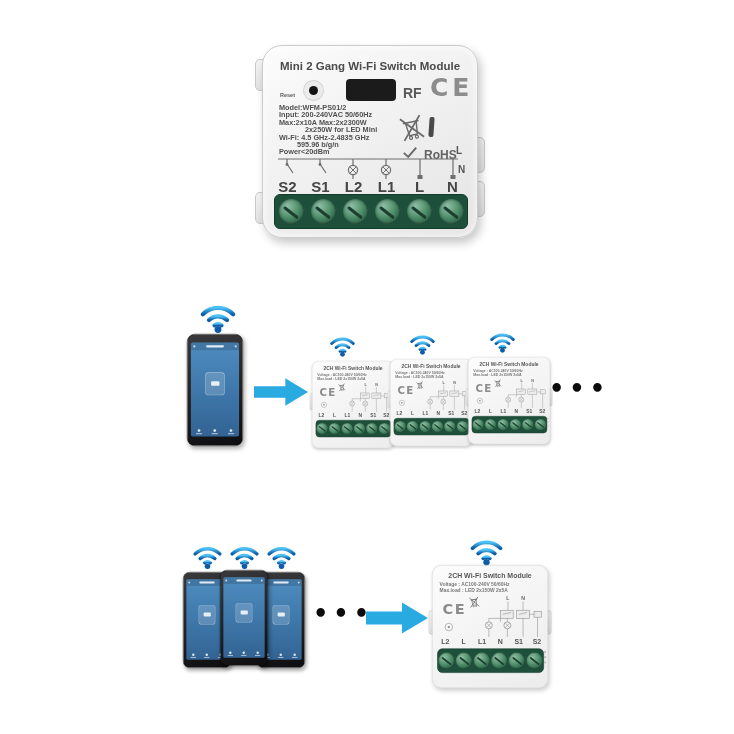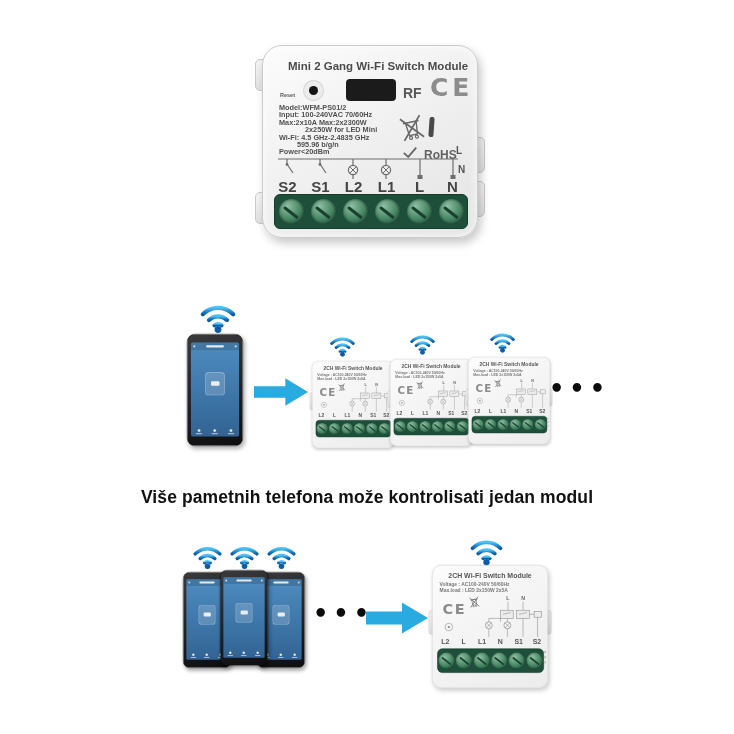--- a/index.html
+++ b/index.html
@@ -13,21 +13,21 @@
   .wifi svg{width:100%;height:auto;display:block;}
 
   
   .device{position:absolute;left:262px;top:45px;width:216px;height:193px;}
   .ear{position:absolute;background:linear-gradient(#f5f5f5,#e1e1e1);border:1px solid #c9c9c9;border-radius:5px;}
   .device .ear.tl{left:-7px;top:14px;width:13px;height:30px;}
   .device .ear.bl{left:-7px;bottom:14px;width:13px;height:30px;}
   .device .ear.r1{right:-7px;top:92px;width:12px;height:34px;}
   .device .ear.r2{right:-7px;top:136px;width:12px;height:34px;}
   .device-body{position:absolute;inset:0;background:linear-gradient(150deg,#fcfcfc,#ebebeb 70%,#e4e4e4);border:1px solid #cbcbcb;border-radius:20px;box-shadow:3px 5px 10px rgba(0,0,0,.22), inset 0 0 8px rgba(255,255,255,.9);}
-  .d-title{position:absolute;top:15px;left:0;width:100%;text-align:center;font-size:11.5px;font-weight:bold;color:#4b4b4b;padding-left:8px;}
+  .d-title{position:absolute;top:15px;left:0;width:100%;text-align:center;font-size:11.5px;font-weight:bold;color:#4b4b4b;}
   .d-reset-label{position:absolute;left:18px;top:47px;font-size:5.5px;font-weight:bold;color:#5a5a5a;}
   .d-reset-btn{position:absolute;left:47px;top:41px;width:9px;height:9px;border-radius:50%;background:#141414;box-shadow:0 0 0 5px #ececec,0 0 0 6px #d4d4d4;}
   .d-qr{position:absolute;left:84px;top:34px;width:50px;height:22px;background:#1b1b1b;border-radius:4px;}
   .d-rf{position:absolute;left:141px;top:40px;font-size:14px;font-weight:bold;color:#585858;}
   .ce-mark{font-weight:600;color:#8c8c8c;letter-spacing:4px;font-family:"DejaVu Sans",sans-serif;}
   .d-ce{position:absolute;left:168px;top:28px;font-size:25px;}
   .d-specs{position:absolute;left:17px;top:59px;font-size:7.3px;line-height:7.4px;font-weight:bold;color:#505050;white-space:nowrap;}
   .d-specs .ind-a{padding-left:26px;}
   .d-specs .ind-b{padding-left:18px;}
   .weee{position:absolute;}
@@ -111,21 +111,21 @@
     <span class="ear r2"></span>
     <div class="device-body"></div>
     <div class="d-title">Mini 2 Gang Wi-Fi Switch Module</div>
     <div class="d-reset-label">Reset</div>
     <div class="d-reset-btn"></div>
     <div class="d-qr"></div>
     <div class="d-rf">RF</div>
     <div class="d-ce ce-mark">CE</div>
     <div class="d-specs">
       <div>Model:WFM-PS01/2</div>
-      <div>Input: 100-240VAC 70/60Hz</div>
+      <div>Input: 200-240VAC 50/60Hz</div>
       <div>Max:2x10A  Max:2x2300W</div>
       <div class="ind-a">2x250W for LED Mini</div>
       <div>Wi-Fi: 4.5 GHz-2.4835 GHz</div>
       <div class="ind-b">595.96 b/g/n</div>
       <div>Power&lt;20dBm</div>
     </div>
     <svg class="weee d-weee" viewBox="0 0 24 26">
       <path d="M4 7 H20 M6.5 7 L8 20 H16 L17.5 7 Z" fill="none" stroke="#6a6a6a" stroke-width="1.4"></path>
       <circle cx="9" cy="22.5" r="1.5" fill="none" stroke="#6a6a6a" stroke-width="1.2"></circle>
       <circle cx="15" cy="22.5" r="1.5" fill="none" stroke="#6a6a6a" stroke-width="1.2"></circle>
@@ -386,21 +386,20 @@
     </div>
     <div class="mm-holes">
           <i></i>
           <i></i>
           <i></i>
         </div>
   </div>
 </div>
   <div class="dots" style="left:549px;top:375px;">•••</div>
 
-  <div class="heading" style="top:487px;">Više pametnih telefona može kontrolisati jedan modul</div>
 
   <div class="wifi" style="left:192px;top:543px;width:31px;">
   <svg viewBox="0 0 40 34">
     <path d="M4 14 A 22.5 22.5 0 0 1 36 14" fill="none" stroke="url(#wifiGrad)" stroke-width="4.4" stroke-linecap="round"></path>
     <path d="M10.5 20 A 13.5 13.5 0 0 1 29.5 20" fill="none" stroke="url(#wifiGrad)" stroke-width="4.4" stroke-linecap="round"></path>
     <path d="M16.2 25.6 A 6 6 0 0 1 23.8 25.6" fill="none" stroke="url(#wifiGrad)" stroke-width="4.2" stroke-linecap="round"></path>
     <circle cx="20" cy="30" r="3.6" fill="#0c5ca8"></circle>
   </svg>
 </div>
   <div class="wifi" style="left:229px;top:543px;width:31px;">

